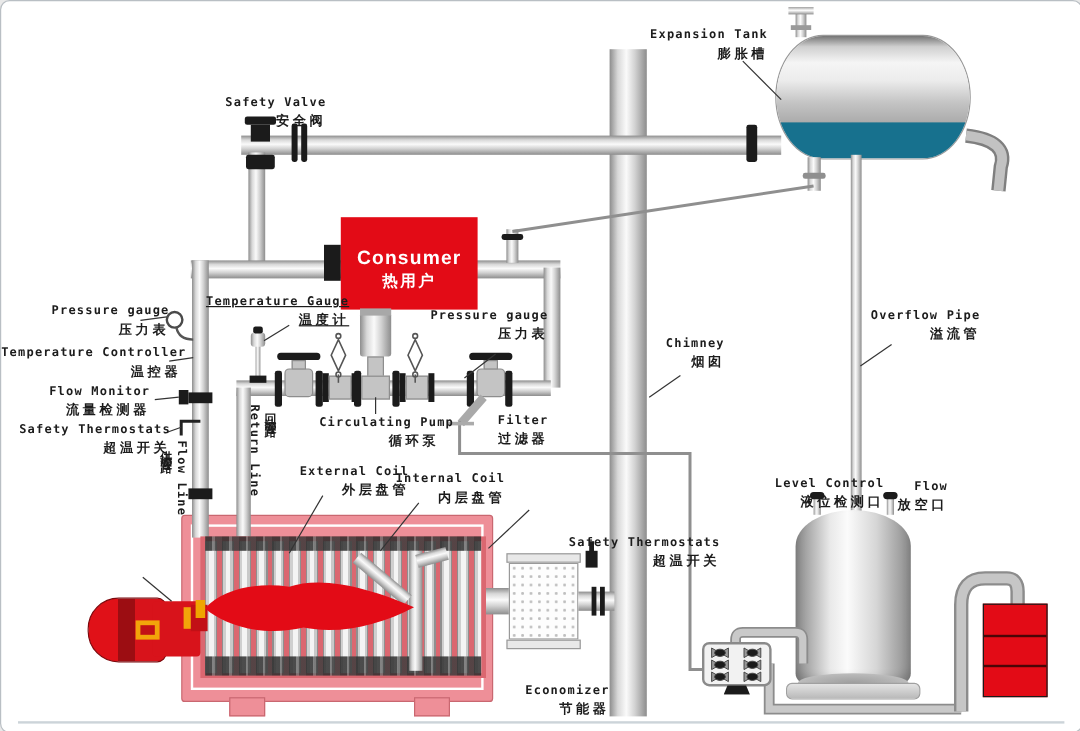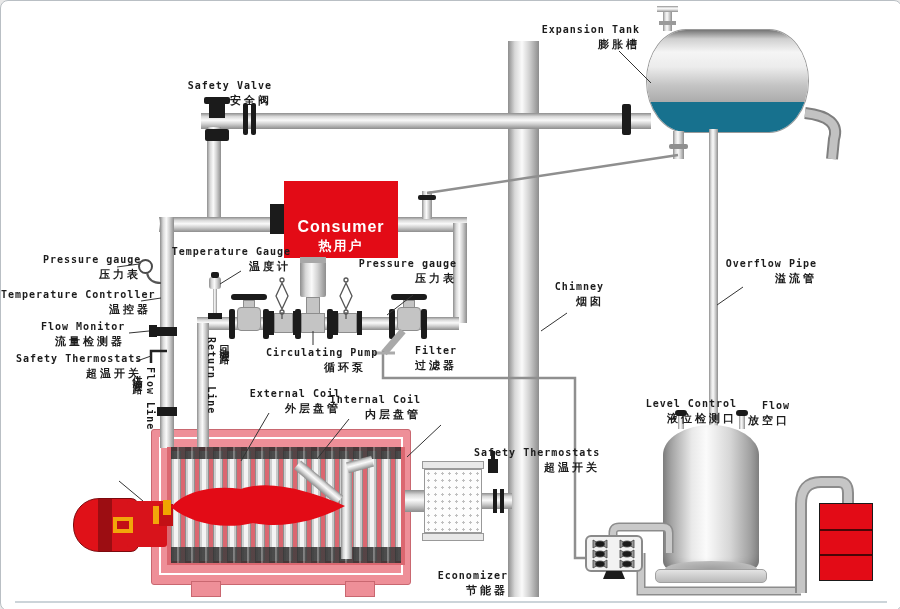--- a/index.html
+++ b/index.html
@@ -52,21 +52,21 @@
 
   <div style="position:absolute;left:72px;top:497px;width:64px;height:52px;border-radius:26px 8px 8px 26px/26px 8px 8px 26px;background:linear-gradient(90deg,#e01118 0 38%,#9c0d12 38% 60%,#d8131b 60%);border:1px solid #7d090d;"></div>
   <div style="position:absolute;left:126px;top:500px;width:40px;height:46px;background:#d8131b;border-radius:3px;"></div>
   <div style="position:absolute;left:112px;top:516px;width:20px;height:16px;background:#f2a50a;"></div>
   <div style="position:absolute;left:116px;top:520px;width:12px;height:8px;background:#c21016;"></div>
   <div style="position:absolute;left:152px;top:505px;width:7px;height:18px;background:#f2a50a;"></div>
   <div style="position:absolute;left:158px;top:503px;width:14px;height:22px;background:#c21016;"></div>
 
   <div class="blk" style="left:269px;top:203px;width:14px;height:30px;"></div>
   <div style="position:absolute;left:283px;top:180px;width:114px;height:77px;background:var(--red,#e30b16);text-align:center;padding-top:25px;box-sizing:border-box;">
-    <div style="color:#fff;font:bold 16px/1.2 'Liberation Sans',sans-serif;letter-spacing:1px;margin-top:11px;">Consumer</div>
+    <div style="color:#fff;font:bold 16px/1.2 'Liberation Sans',sans-serif;letter-spacing:1px;">Consumer</div>
     <div style="color:#fff;font:bold 13px/1.5 'DejaVu Sans',sans-serif;letter-spacing:2px;">热用户</div>
   </div>
 
   <div class="pv" style="left:421px;top:190px;width:10px;height:28px;"></div>
   <div class="blk" style="left:417px;top:194px;width:18px;height:5px;border-radius:2px;"></div>
 
   <div class="blk" style="left:242px;top:102px;width:5px;height:32px;border-radius:2px;"></div>
   <div class="blk" style="left:250px;top:102px;width:5px;height:32px;border-radius:2px;"></div>
   <div class="blk" style="left:621px;top:103px;width:9px;height:31px;border-radius:2px;"></div>
   <div class="blk" style="left:203px;top:96px;width:26px;height:7px;border-radius:2px;"></div>
@@ -241,21 +241,21 @@
       <span class="zh">温控器</span>
     </div>
   <div class="lbl" style="left:40px;top:319px;width:84px;">
     <span class="en">Flow Monitor</span>
       <span class="zh">流量检测器</span>
     </div>
   <div class="lbl" style="left:15px;top:351px;width:126px;">
     <span class="en">Safety Thermostats</span>
       <span class="zh">超温开关</span>
     </div>
-  <div class="lbl" style="left:170px;top:244px;width:120px;">
+  <div class="lbl" style="left:170px;top:244px;width:120px;text-decoration:underline;">
     <span class="en">Temperature Gauge</span>
       <span class="zh">温度计</span>
     </div>
   <div class="lbl" style="left:356px;top:256px;width:100px;">
     <span class="en">Pressure gauge</span>
       <span class="zh">压力表</span>
     </div>
   <div class="lbl" style="left:265px;top:345px;width:100px;">
     <span class="en">Circulating Pump</span>
       <span class="zh">循环泵</span>

